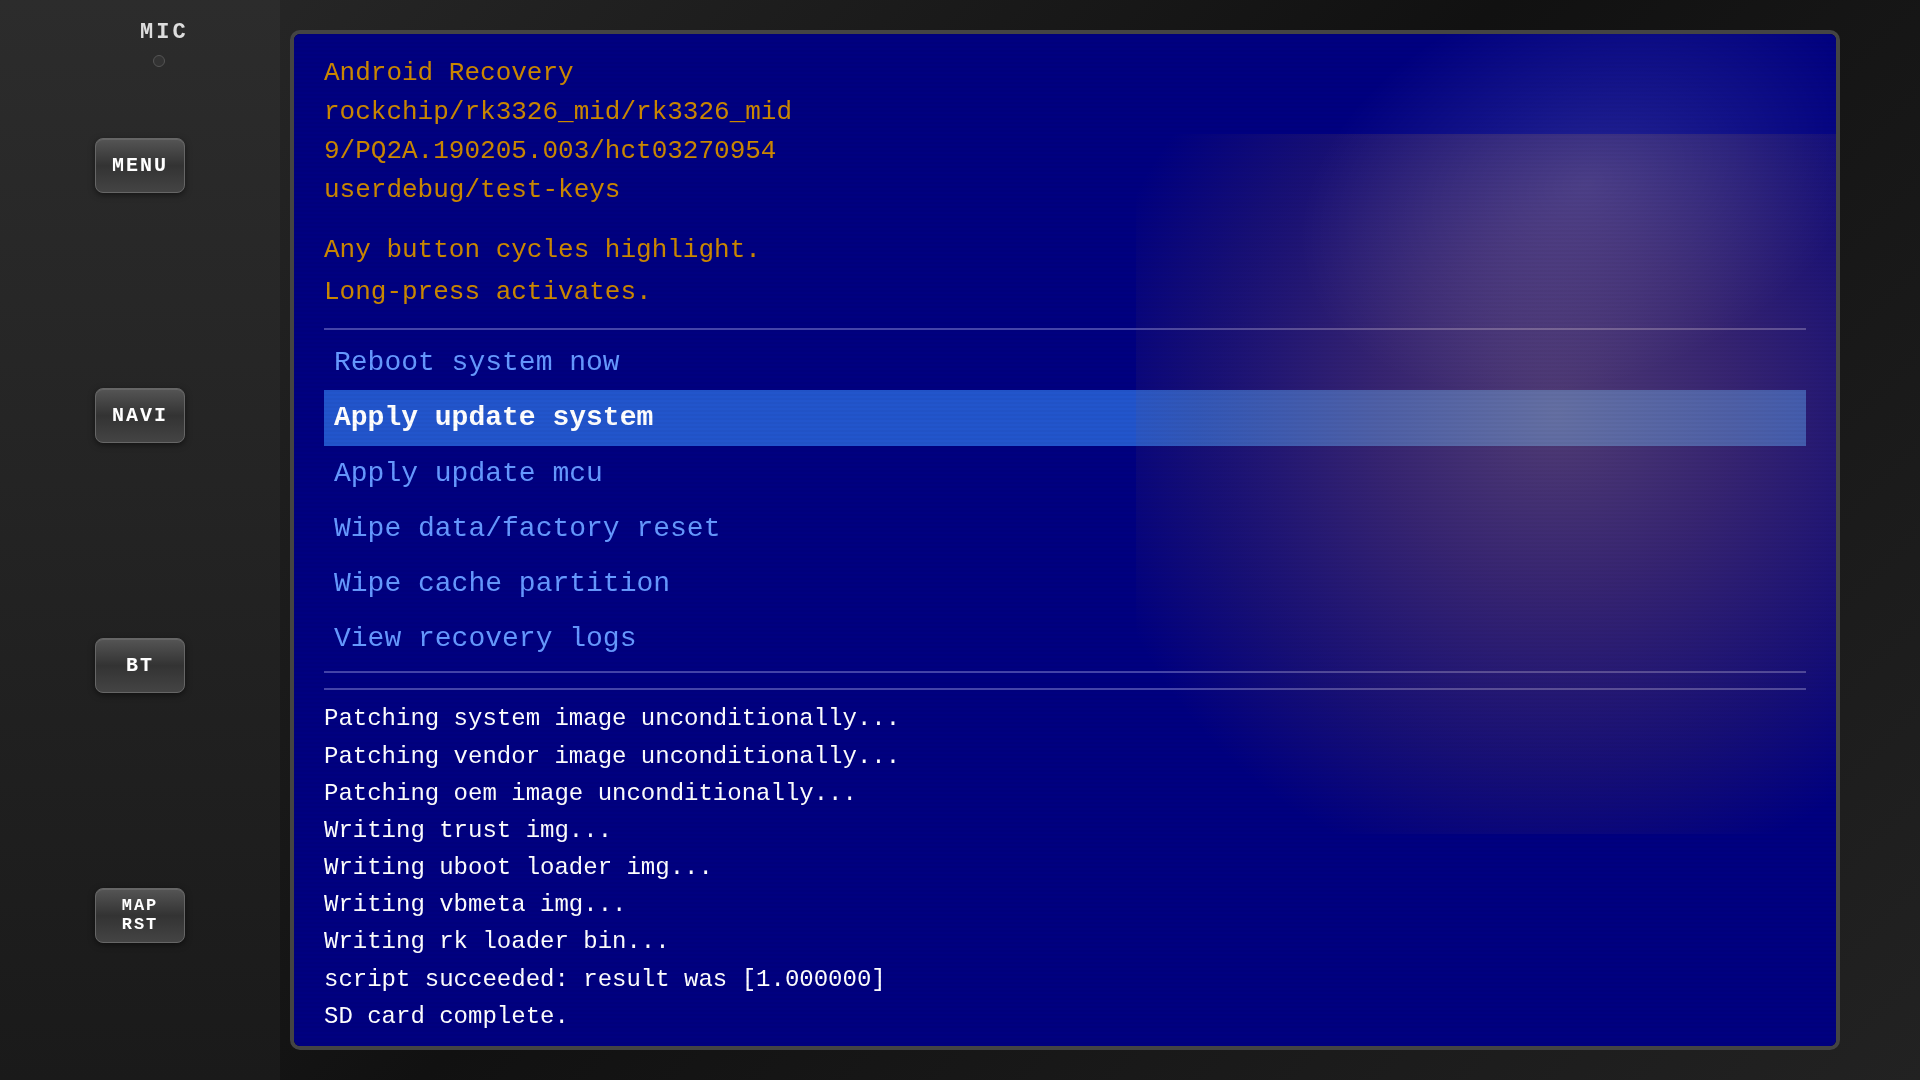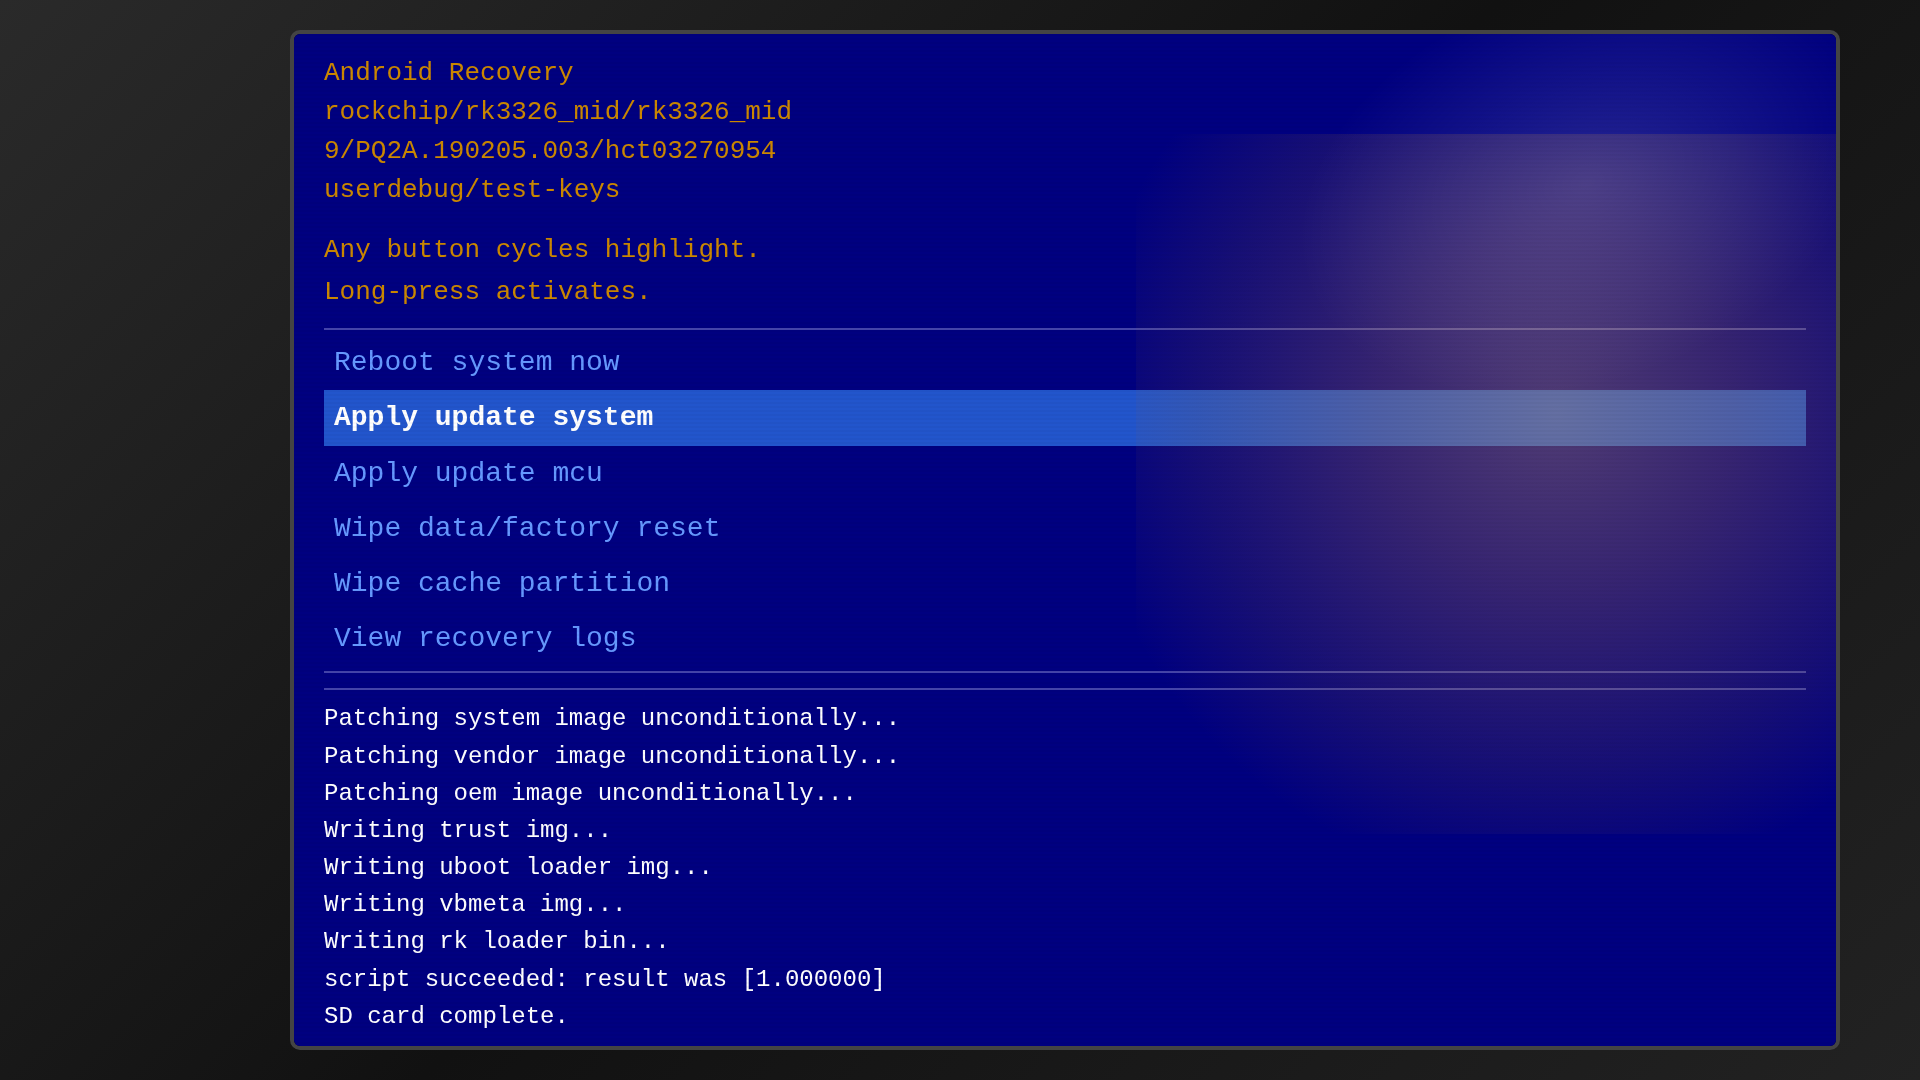--- a/index.html
+++ b/index.html
@@ -220,20 +220,49 @@
       );
       pointer-events: none;
       z-index: 7;
     }
   </style>
 </head>
 <body>
 
 <div class="car-unit">
 
+  <div class="side-panel">
+    <span class="mic-label">MIC</span>
+    <div class="mic-dot"></div>
+
+    <div class="side-button">
+      <div class="side-button-body">
+        <span class="side-button-label">MENU</span>
+      </div>
+    </div>
+
+    <div class="side-button">
+      <div class="side-button-body">
+        <span class="side-button-label">NAVI</span>
+      </div>
+    </div>
+
+    <div class="side-button">
+      <div class="side-button-body">
+        <span class="side-button-label">BT</span>
+      </div>
+    </div>
+
+    <div class="side-button">
+      <div class="side-button-body">
+        <span class="side-button-label" style="white-space: pre; text-align: center; font-size: 17px;">MAP
+RST</span>
+      </div>
+    </div>
+  </div>
 
   <div class="screen-container">
     <div class="screen-bezel">
 
       <div class="screen-content">
 
         <div class="header-text">
           <div>Android Recovery</div>
           <div>rockchip/rk3326_mid/rk3326_mid</div>
           <div>9/PQ2A.190205.003/hct03270954</div>

